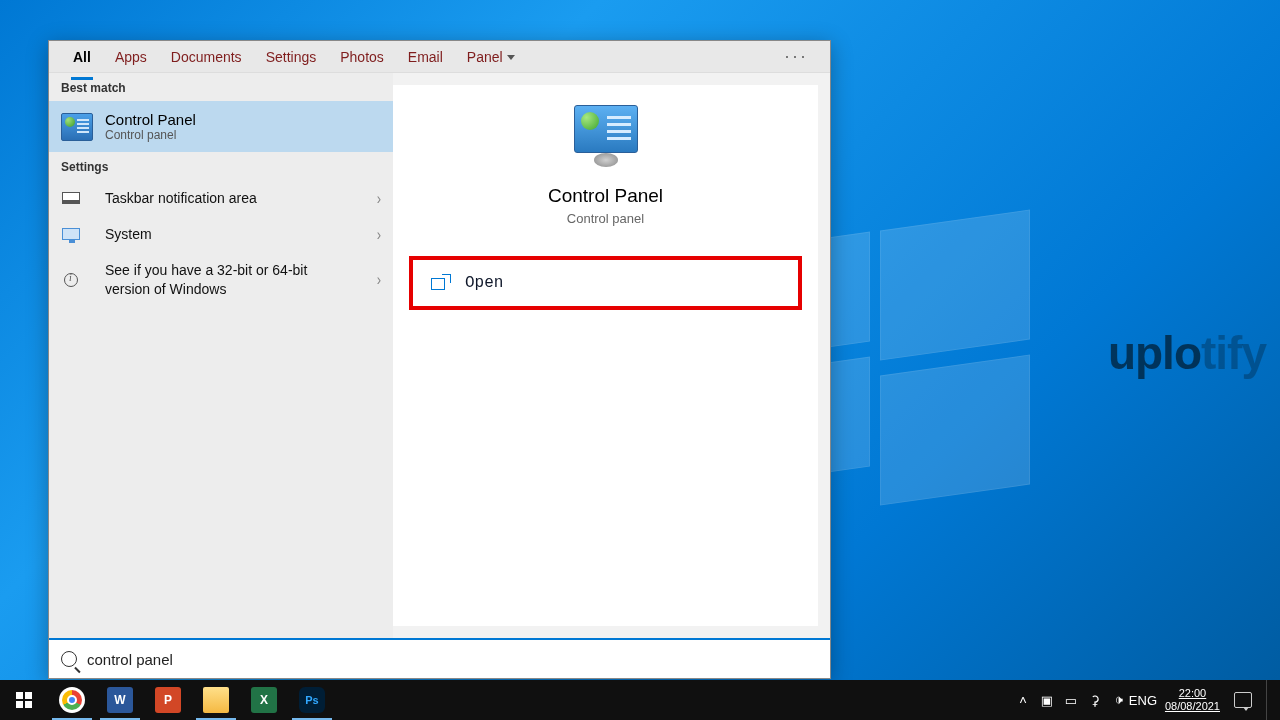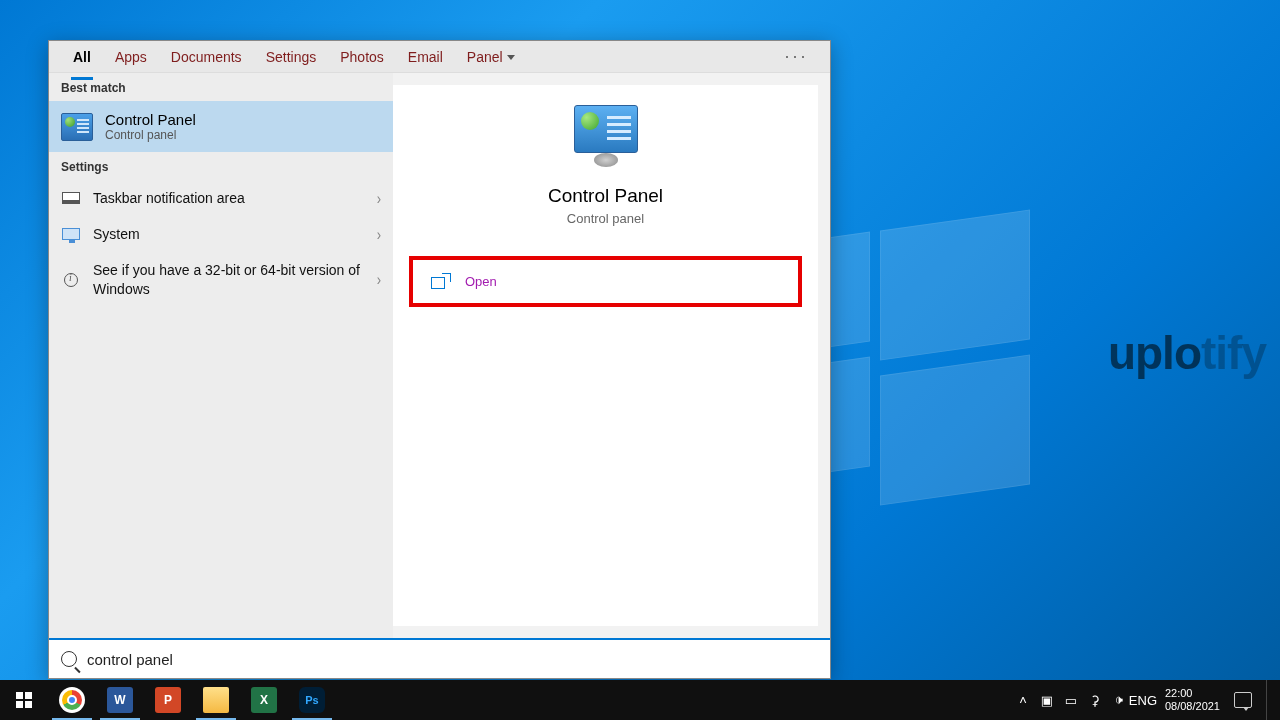--- a/index.html
+++ b/index.html
@@ -63,21 +63,21 @@
     .cp-small {
       width: 32px; height: 28px; background: linear-gradient(180deg,#4ba0e8,#2a6fb5);
       border: 1px solid #2a5f99; border-radius: 2px; position: relative; flex-shrink: 0;
     }
     .cp-small::before { content: ""; position: absolute; left: 3px; top: 3px; width: 10px; height: 10px; border-radius: 50%; background: radial-gradient(circle at 30% 30%, #9fe07a, #3a9a2a); }
     .cp-small::after { content: ""; position: absolute; right: 3px; top: 5px; width: 12px; height: 2px; background: #cfe6fa; box-shadow: 0 4px 0 #cfe6fa, 0 8px 0 #cfe6fa, 0 12px 0 #cfe6fa; }
     .best-title { font-size: 15px; color: #000; }
     .best-sub { font-size: 12px; color: #555; }
     
     .settings-list { display: flex; flex-direction: column; }
-    .setting-item { display: flex; align-items: center; gap: 12px; padding: 9px 12px; cursor: pointer; }
+    .setting-item { display: flex; align-items: center; gap: 24px; padding: 9px 12px; cursor: pointer; }
     .setting-icon { width: 20px; height: 16px; flex-shrink: 0; display:flex; align-items:center; justify-content:center; }
     .icon-taskbar { width: 18px; height:12px; border:1px solid #555; background:#fff; position:relative; }
     .icon-taskbar::after { content:""; position:absolute; left:0; right:0; bottom:0; height:3px; background:#555; }
     .icon-monitor { width: 18px; height:12px; border:1px solid #4a8fd6; background:#cfe3f7; position:relative; }
     .icon-monitor::after { content:""; position:absolute; left:6px; bottom:-4px; width:6px; height:3px; background:#4a8fd6; }
     .icon-info { width:14px; height:14px; border:1.5px solid #555; border-radius:50%; position:relative; }
     .icon-info::before { content:"i"; position:absolute; left:4px; top:-2px; font-size:10px; font-family: Georgia, serif; color:#555; font-style: italic; }
     .setting-text { flex: 1; font-size: 14px; color: #111; line-height: 1.3; }
     .chevron { color: #888; font-size: 13px; transform: scaleY(1.3); }
     
@@ -94,21 +94,21 @@
     .preview-sub { font-size: 13px; color: #666; margin-top: 4px; }
     
     .action-row {
       margin: 30px 16px 0; padding: 14px 18px;
       display: flex; align-items: center; gap: 16px;
       border: 4px solid #e60000; cursor: pointer;
     }
     .action-icon { width: 18px; height: 14px; position: relative; }
     .action-icon::before { content:""; position:absolute; left:0; bottom:0; width:12px; height:10px; border:1.5px solid #0078d4; }
     .action-icon::after { content:""; position:absolute; right:-2px; top:-2px; width:8px; height:8px; border-top:1.5px solid #0078d4; border-right:1.5px solid #0078d4; }
-    .action-text { font-size: 13px; color: #a21caf; }
+    .action-text { font-size: 16px; color: #0f172a; font-family: Liberation Mono, monospace; }
     
     
     .search-bar {
       height: 40px; background: #fff; display: flex; align-items: center;
       padding: 0 12px; border-top: 2px solid #0078d4; gap: 10px;
     }
     .search-ico { width:16px; height:16px; border:1.8px solid #333; border-radius:50%; position:relative; }
     .search-ico::after { content:""; position:absolute; right:-5px; bottom:-5px; width:7px; height:1.8px; background:#333; transform: rotate(45deg); }
     .search-input { border:none; outline:none; font-size:15px; flex:1; color:#222; }
     
@@ -125,21 +125,21 @@
     .app-ico { width:26px; height:26px; border-radius:3px; display:flex; align-items:center; justify-content:center; font-size:12px; font-weight:700; color:#fff; }
     .chrome { background: #fff; border-radius:50%; position:relative; }
     .chrome::before { content:""; position:absolute; inset:3px; border-radius:50%; background: conic-gradient(#ea4335 0 120deg, #4caf50 120deg 240deg, #fbbc05 240deg 360deg); }
     .chrome::after { content:""; position:absolute; inset:8px; border-radius:50%; background:#4285f4; border:2px solid #fff; }
     .word { background:#2b579a; } .ppt { background:#d24726; } .excel { background:#217346; } .ps { background:#001e36; color:#31a8ff; font-size:11px;border-radius:6px; }
     .folder { background: linear-gradient(180deg,#ffe08a,#f5b942); border-radius:2px; }
     
     .tb-spacer { flex:1; }
     .tray { display:flex; align-items:center; gap:8px; padding: 0 8px; font-size:12px; }
     .tray .ico { width:16px; height:16px; display:flex; align-items:center; justify-content:center; color:#fff; font-size:13px; cursor:pointer; }
-    .clock { display:flex; flex-direction:column; align-items:flex-start; line-height:1.15; padding: 0 6px; font-size:11px; cursor:pointer; }
+    .clock { display:flex; flex-direction:column; align-items:center; line-height:1.15; padding: 0 6px; font-size:11px; cursor:pointer;text-decoration:underline; }
     .notif { width:18px; height:16px; border:1.4px solid #ccc; border-radius:2px; cursor:pointer; position: relative; }
     .notif::after { content:""; position:absolute; bottom:-4px; right:2px; border-left:3px solid transparent; border-right:3px solid transparent; border-top:4px solid #ccc; }
     .showdesk { width:6px; height:40px; border-left:1px solid #444; margin-left:6px; cursor:pointer; }
   </style>
 </head>
 <body>
 
 <div class="desktop">
   <div class="win-logo">
     <div class="pane p1"></div>

